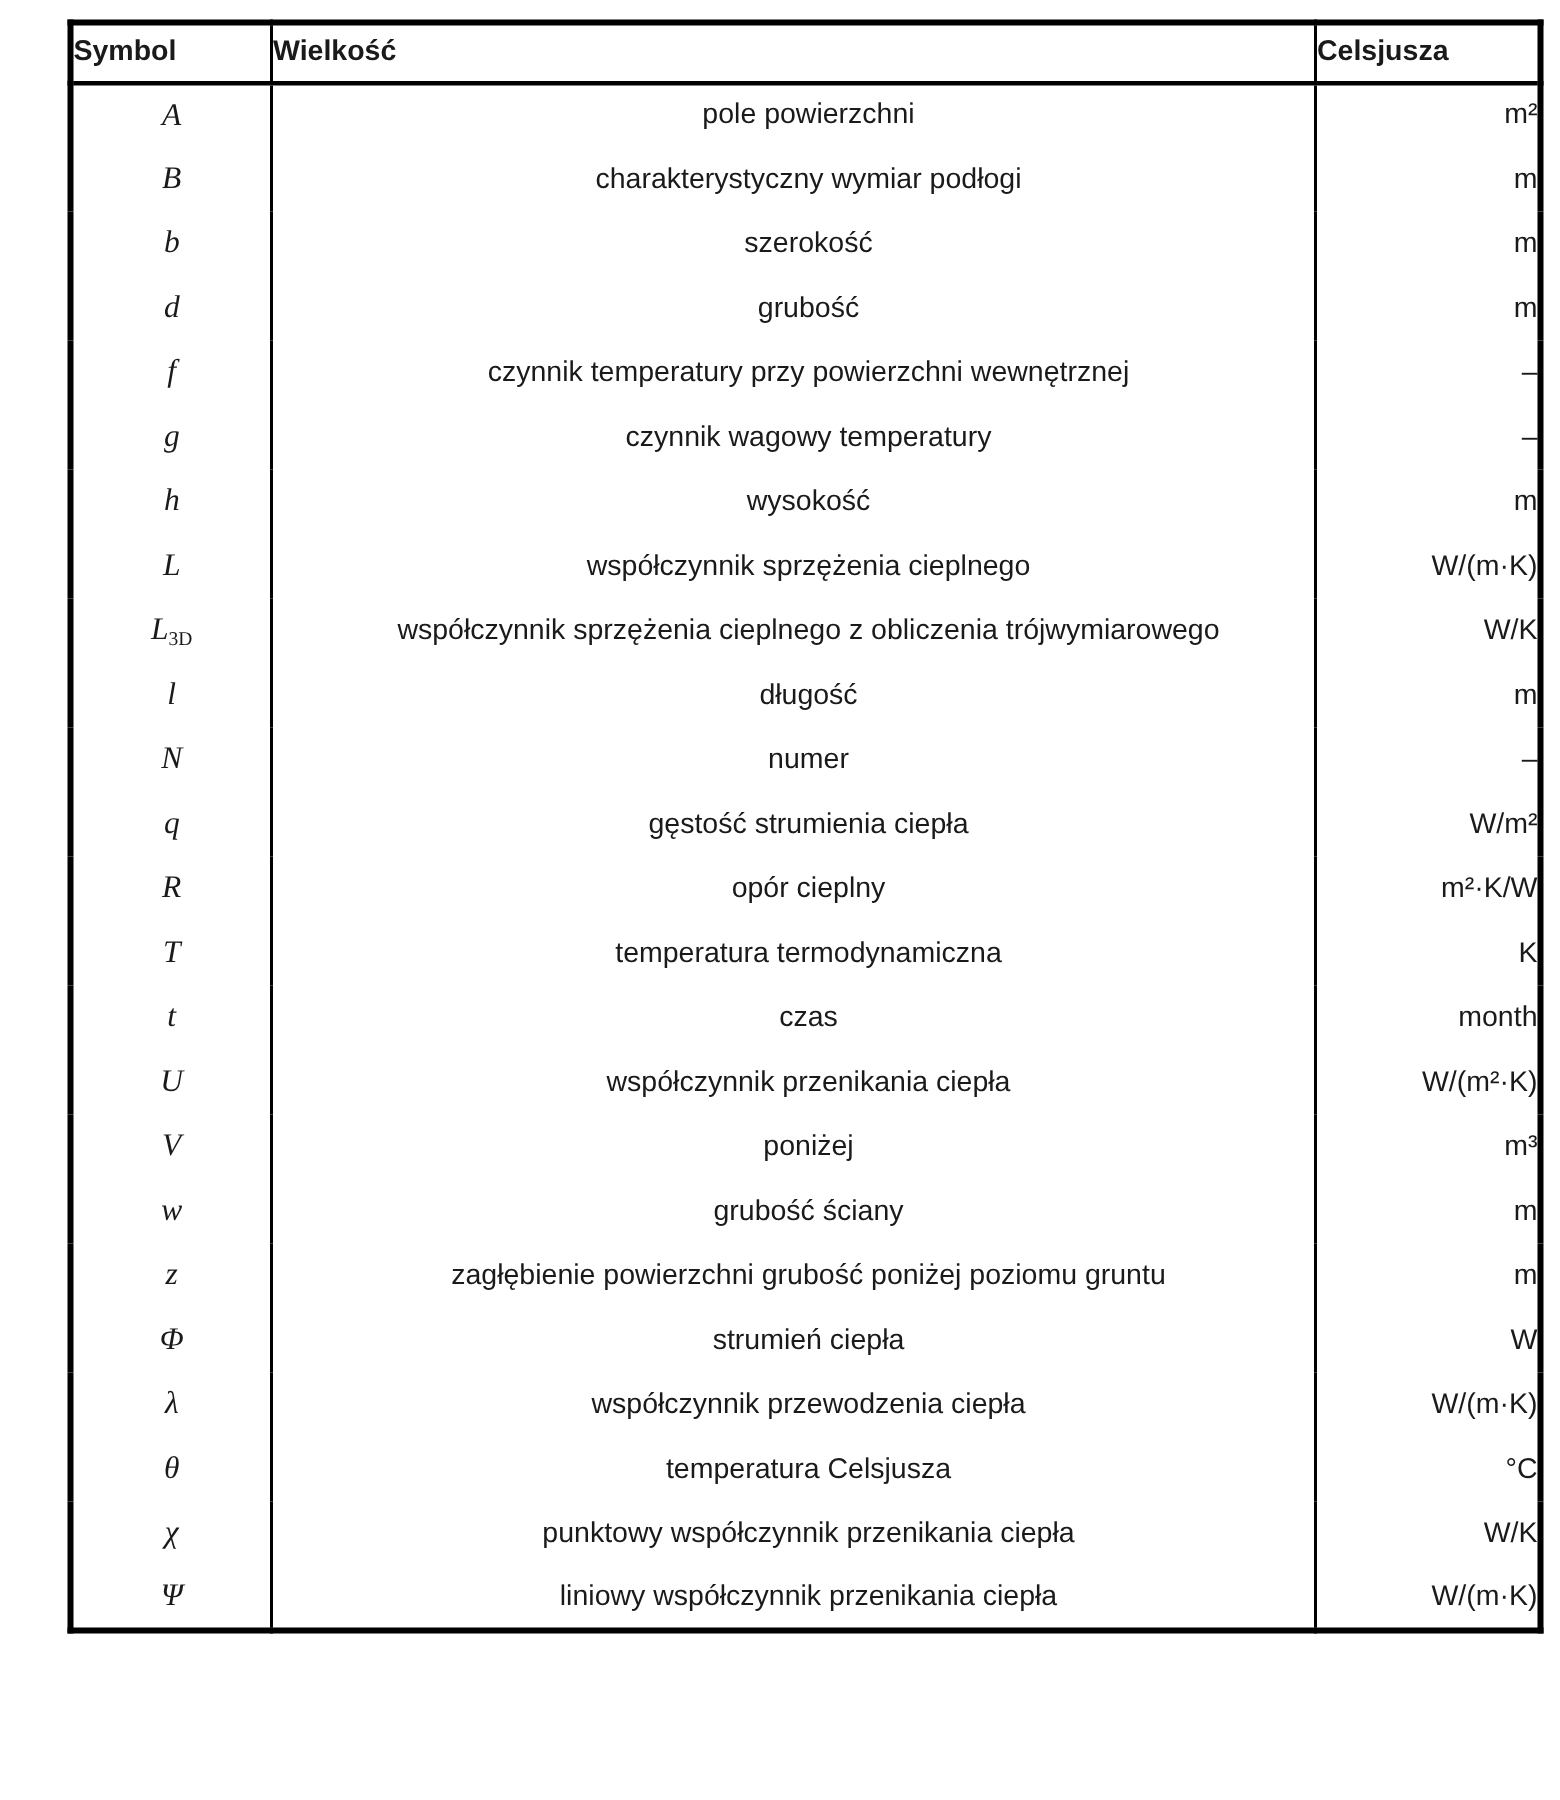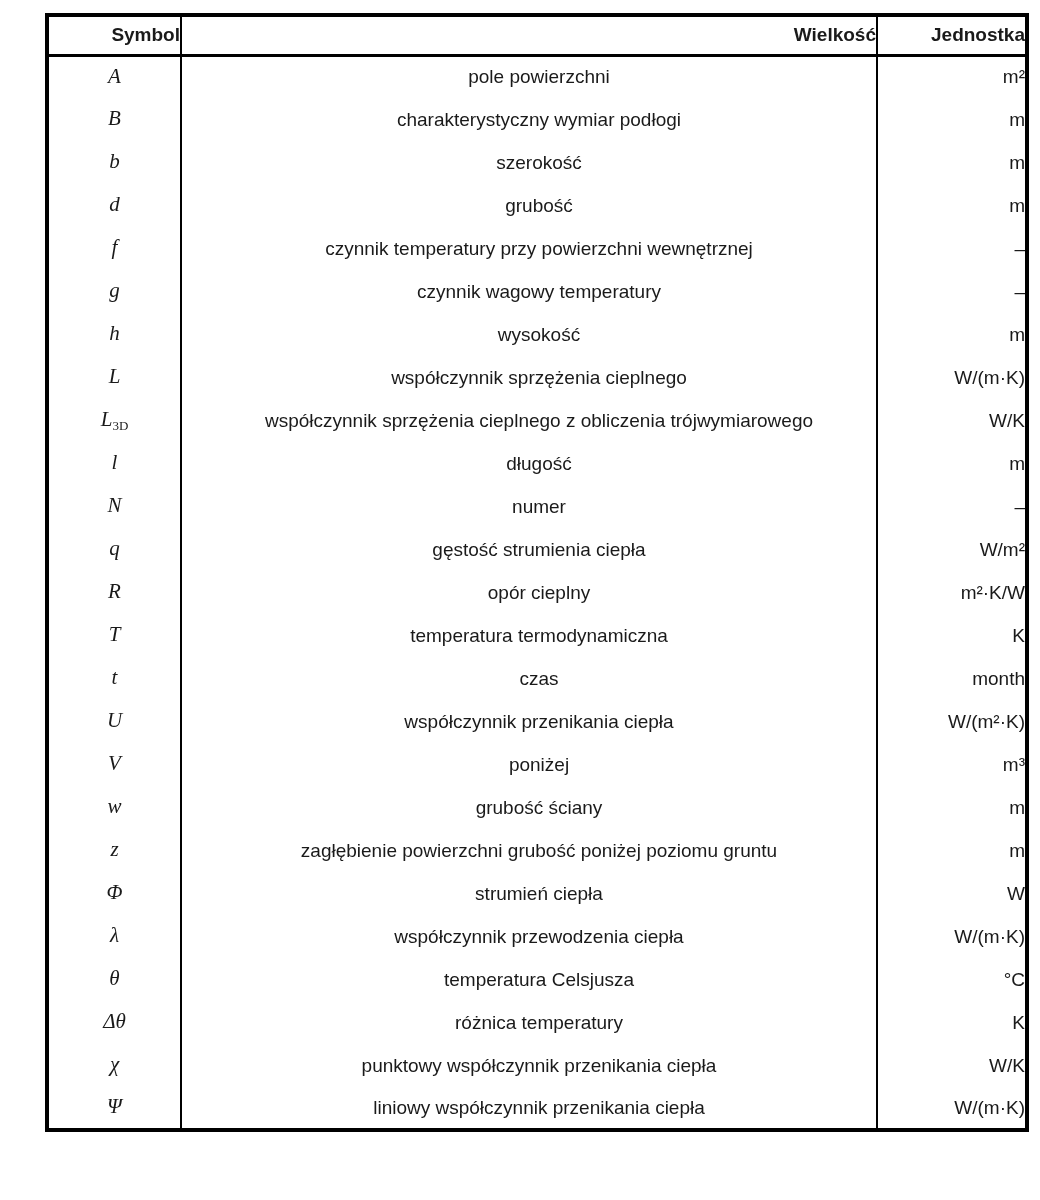--- a/index.html
+++ b/index.html
@@ -29,21 +29,21 @@
     border:4px solid var(--border-color);
     table-layout:fixed;
   }
   col.c-symbol{width:134px;}
   col.c-quantity{width:696px;}
   col.c-unit{width:150px;}
   thead th{
     font-family:"Liberation Sans","DejaVu Sans",sans-serif;
     font-weight:bold;
     font-size:19px;
-    text-align:right;
+    text-align:left;
     height:40px;
     border-bottom:3px solid var(--border-color);
     padding:0;
     vertical-align:middle;
   }
   td{
     height:43px;
     font-size:19px;
     padding:0;
     vertical-align:middle;
@@ -80,21 +80,21 @@
   <table class="symbols">
     <colgroup>
       <col class="c-symbol">
       <col class="c-quantity">
       <col class="c-unit">
     </colgroup>
     <thead>
       <tr>
         <th>Symbol</th>
         <th class="v-line">Wielkość</th>
-        <th class="v-line">Jednostka</th>
+        <th class="v-line">Celsjusza</th>
       </tr>
     </thead>
     <tbody>
   <tr>
     <td class="col-symbol"><span class="sym">A</span><span class="sym-sub"></span></td>
     <td class="col-quantity v-line">pole powierzchni</td>
     <td class="col-unit v-line">m²</td>
   </tr>
 
   <tr>
@@ -217,25 +217,20 @@
     <td class="col-quantity v-line">współczynnik przewodzenia ciepła</td>
     <td class="col-unit v-line">W/(m·K)</td>
   </tr>
 
   <tr>
     <td class="col-symbol"><span class="sym">θ</span><span class="sym-sub"></span></td>
     <td class="col-quantity v-line">temperatura Celsjusza</td>
     <td class="col-unit v-line">°C</td>
   </tr>
 
-  <tr>
-    <td class="col-symbol"><span class="sym">Δθ</span><span class="sym-sub"></span></td>
-    <td class="col-quantity v-line">różnica temperatury</td>
-    <td class="col-unit v-line">K</td>
-  </tr>
 
   <tr>
     <td class="col-symbol"><span class="sym">χ</span><span class="sym-sub"></span></td>
     <td class="col-quantity v-line">punktowy współczynnik przenikania ciepła</td>
     <td class="col-unit v-line">W/K</td>
   </tr>
 
   <tr>
     <td class="col-symbol"><span class="sym">Ψ</span><span class="sym-sub"></span></td>
     <td class="col-quantity v-line">liniowy współczynnik przenikania ciepła</td>

